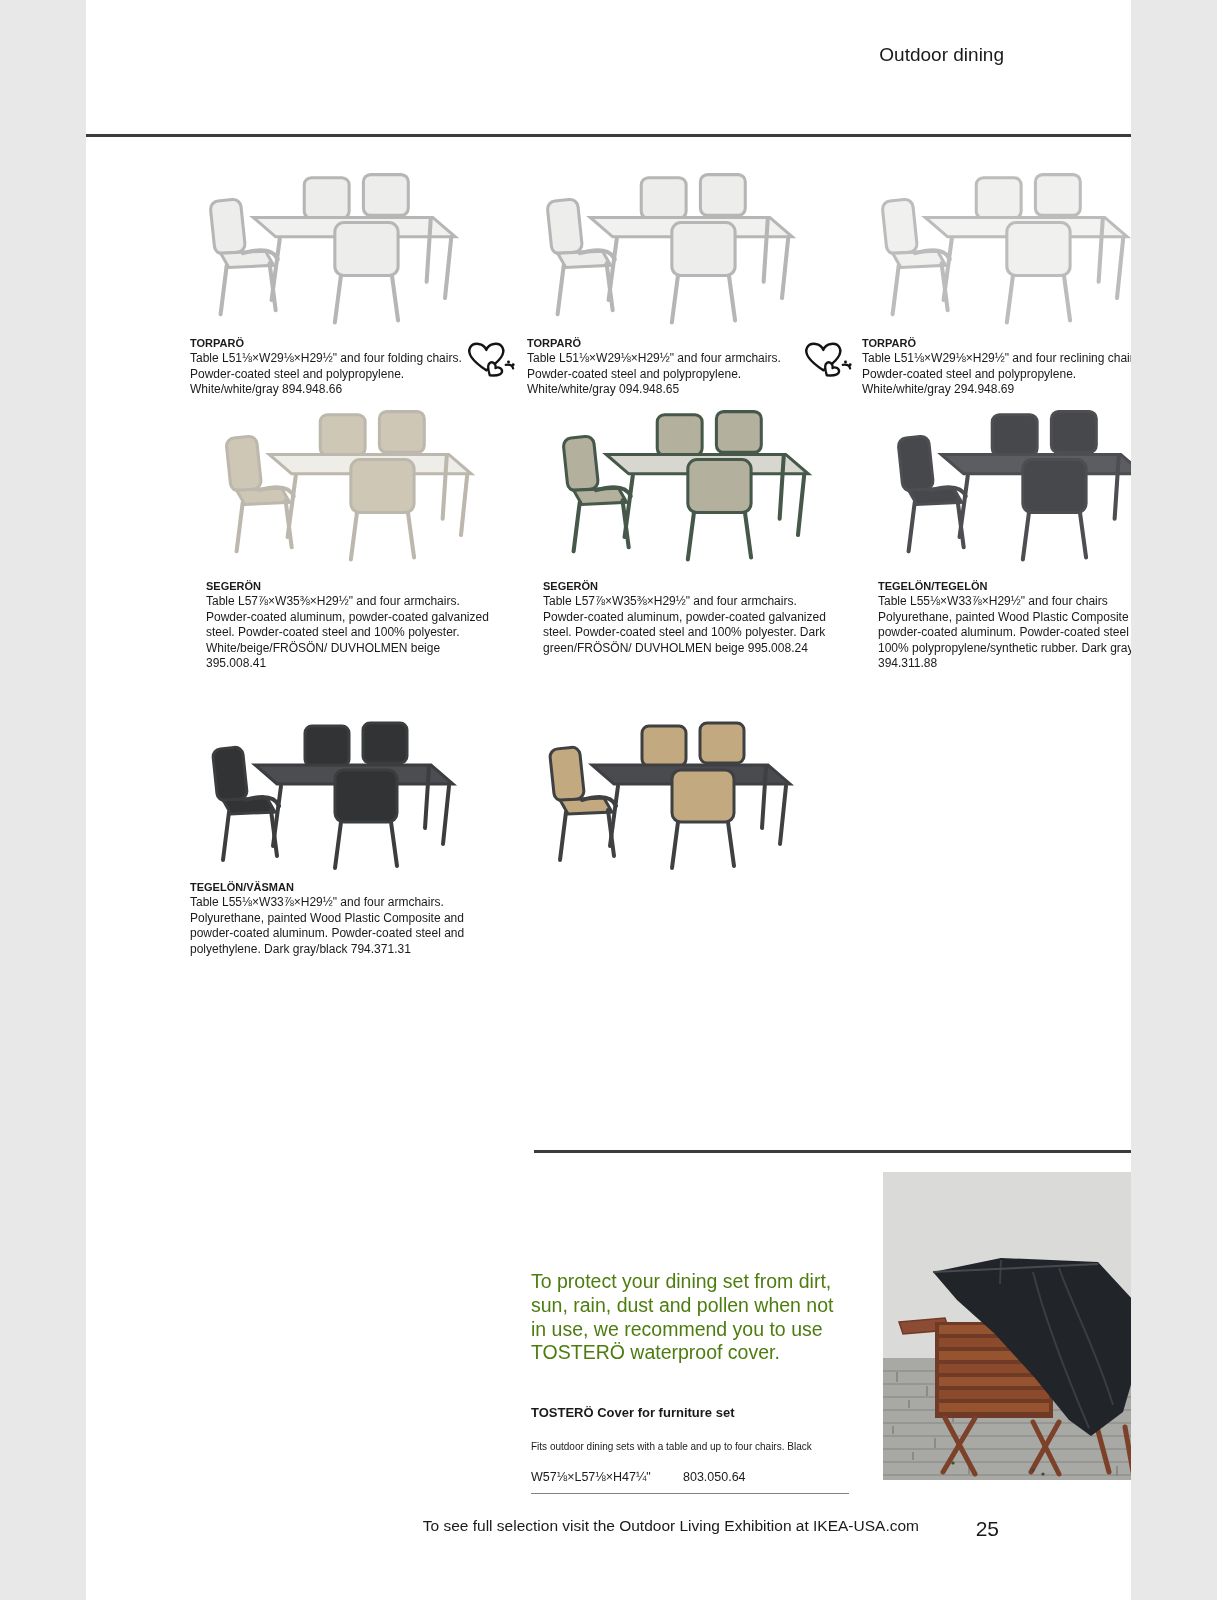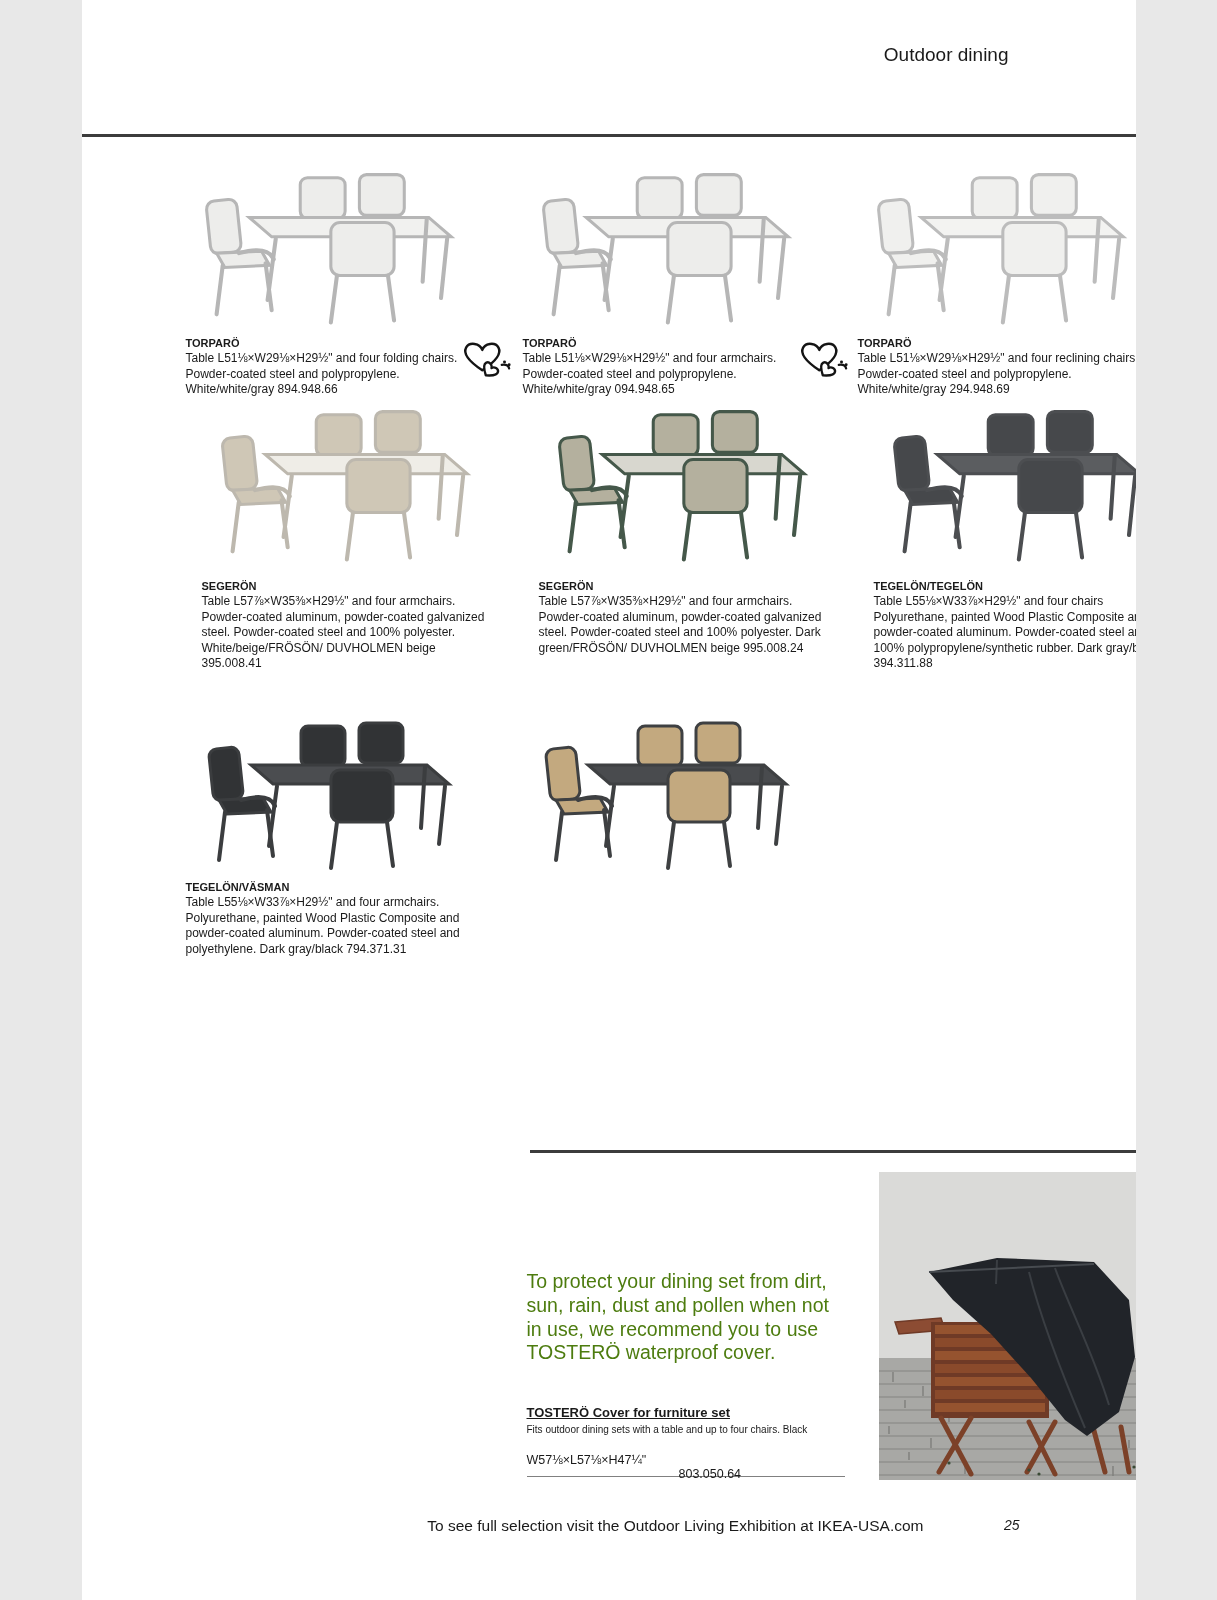--- a/index.html
+++ b/index.html
@@ -1,45 +1,45 @@
 <!DOCTYPE html>
 <html><head>
 <meta charset="utf-8">
 <style>
   html,body{margin:0;padding:0;background:#e8e8e8;}
   .page{
     position:relative;width:1045px;height:1600px;margin:0 auto;background:#ffffff;
-    font-family:"Liberation Sans",sans-serif;color:#1a1a1a;overflow:hidden;padding-left:9px;
+    font-family:"Liberation Sans",sans-serif;color:#1a1a1a;overflow:hidden;
   }
   .page-title{position:absolute;top:44px;right:127px;font-size:19px;color:#1a1a1a;}
   .top-rule{position:absolute;left:0;top:134px;width:1090px;height:3px;background:#3c3c3c;}
 
   .card{position:absolute;width:332px;}
   .col1{left:104px;} .col2{left:441px;} .col3{left:776px;}
   .row1{top:158px;} .row2{top:389px;margin-left:16px;} .row3{top:708px;}
   .card .art{width:306px;}
   .row1 .art{height:176px;} .row2 .art{height:188px;} .row3 .art{height:170px;}
   .card .art svg{width:100%;height:100%;display:block;}
   .info{position:relative;margin-top:3px;}
   .info h3{margin:0 0 2px 0;font-size:11px;font-weight:bold;}
   .info p{margin:0;font-size:12px;line-height:1.3;width:292px;}
   .badge{position:absolute;left:272px;top:0;width:56px;height:50px;}
 
   .promo-rule{position:absolute;left:448px;top:1150px;width:640px;height:3px;background:#3c3c3c;}
   .promo-text{position:absolute;left:445px;top:1270px;width:322px;font-size:19.5px;line-height:1.22;color:#4d7c0f;}
   .promo-card{position:absolute;left:445px;top:1405px;width:318px;}
-  .promo-card h4{margin:0 0 3px 0;font-size:13px;font-weight:bold;text-decoration:underline;}
+  .promo-card h4{margin:0 0 20px 0;font-size:13px;font-weight:bold;}
   .promo-card p{margin:0;font-size:10px;line-height:1.3;width:300px;}
   .dims{position:relative;margin-top:17px;font-size:12.5px;padding-bottom:9px;border-bottom:1px solid #808080;}
-  .dims .art-no{position:absolute;left:152px;top:14px;}
+  .dims .art-no{position:absolute;left:152px;top:0;}
   .photo{position:absolute;left:797px;top:1172px;width:288px;height:308px;}
   .photo svg{width:100%;height:100%;display:block;}
 
   .footer-text{position:absolute;top:1517px;right:212px;font-size:15.5px;}
-  .page-num{position:absolute;top:1517px;right:116px;font-size:14px;font-style:italic;}
+  .page-num{position:absolute;top:1517px;right:132px;font-size:21px;}
   .hidden-defs{position:absolute;width:0;height:0;overflow:hidden;}
 </style>
 </head>
 <body>
 
 <svg class="hidden-defs" aria-hidden="true">
   <defs>
     <symbol id="dining-set" viewBox="0 0 300 170">
       <g stroke="var(--frame)" stroke-width="3" fill="var(--seat)">
         <rect x="112" y="18" width="44" height="40" rx="7"></rect>

